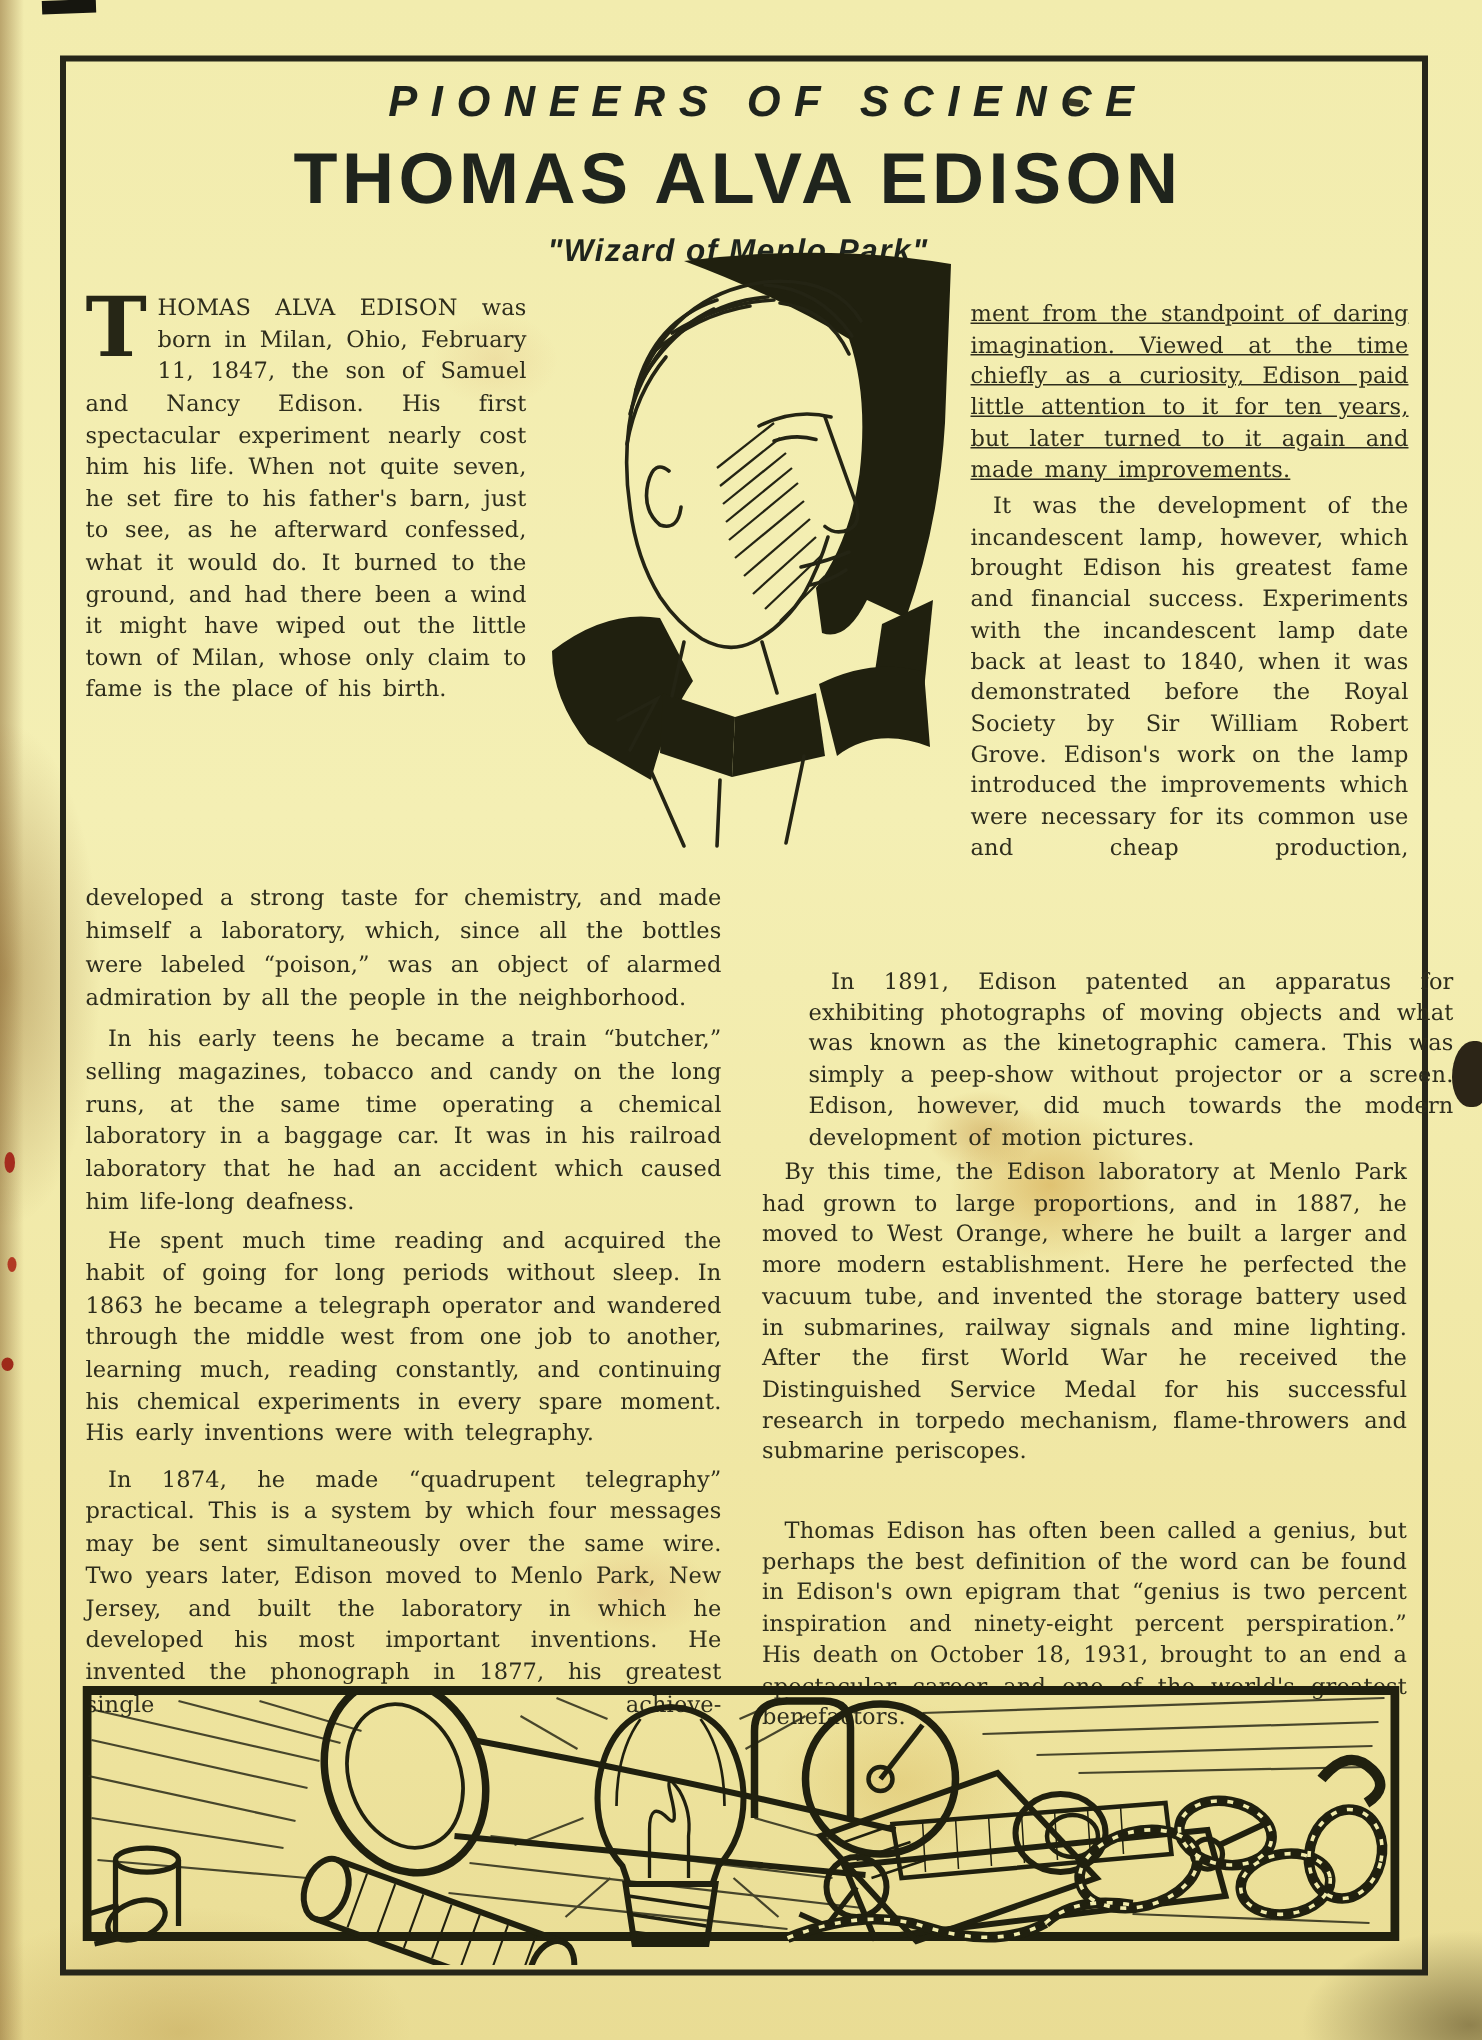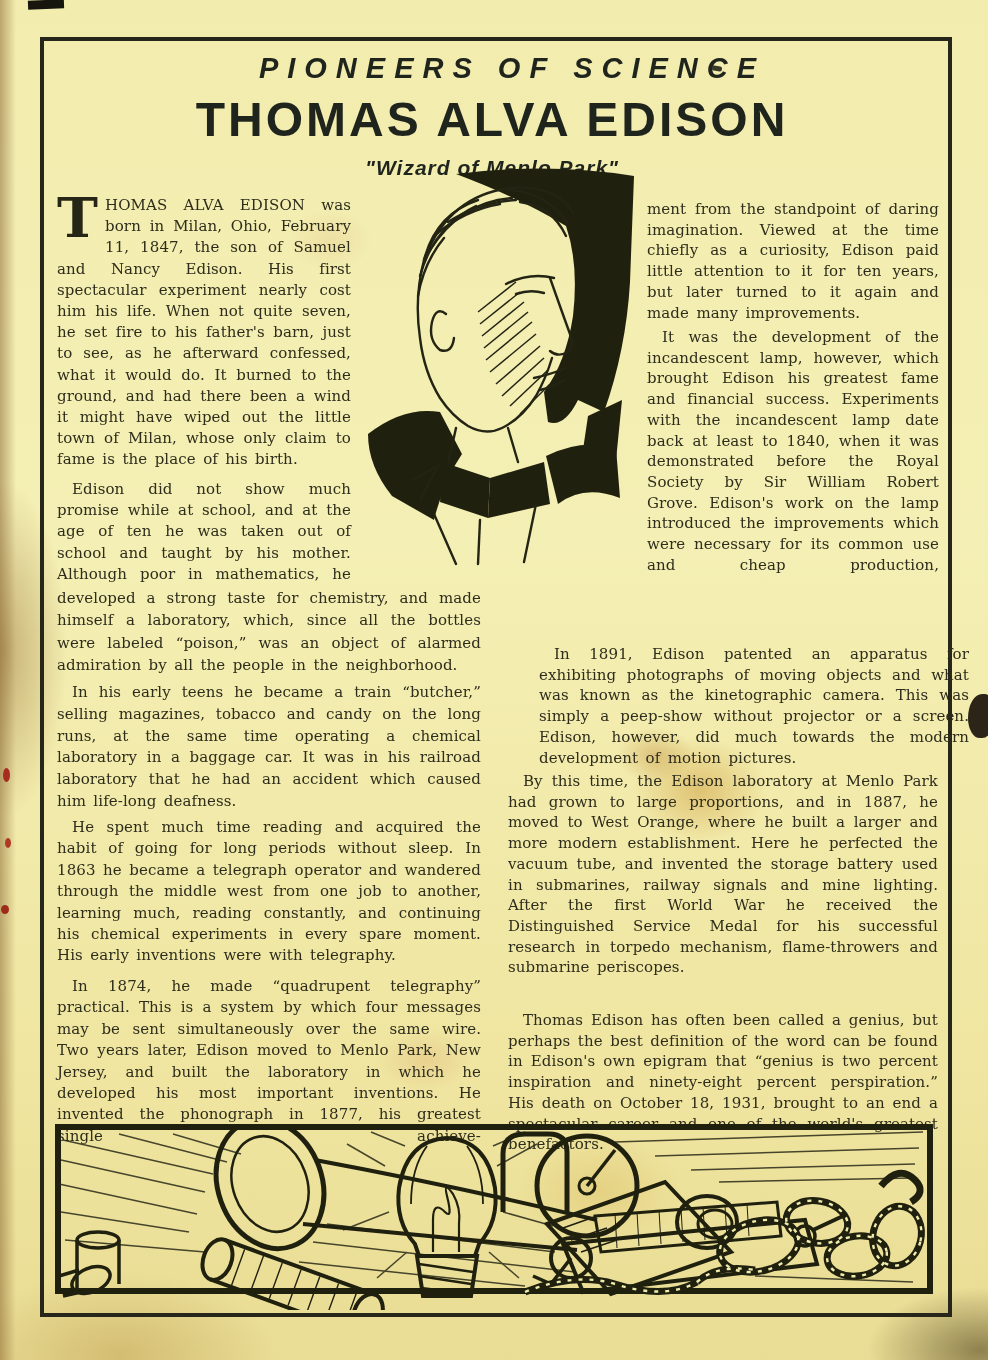--- a/index.html
+++ b/index.html
@@ -52,28 +52,27 @@
   <div class="frame"></div>
 
   <header class="hdr">
     <div class="series">PIONEERS OF SCIENCE</div>
     <div class="title">THOMAS ALVA EDISON</div>
     <div class="subtitle">"Wizard of Menlo Park"</div>
   </header>
   <div class="mark-dash"></div>
 
   <p class="tb" style="left:57px;top:180px;width:294px;"><span class="dropcap">T</span><span>HOMAS ALVA EDISON was born in Milan, Ohio, February 11, 1847, the son of Samuel and Nancy Edison. His first spectacular experiment nearly cost him his life. When not quite seven, he set fire to his father's barn, just to see, as he afterward confessed, what it would do. It burned to the ground, and had there been a wind it might have wiped out the little town of Milan, whose only claim to fame is the place of his birth.</span></p>
-  <p class="tb ind cut" style="left:57px;top:464px;width:294px;">Edison did not show much promise while at school, and at the age of ten he was taken out of school and taught by his mother. Although poor in mathematics, he</p>
 
   <p class="tb lh-w" style="left:57px;top:572px;width:424px;">developed a strong taste for chemistry, and made himself a laboratory, which, since all the bottles were labeled “poison,” was an object of alarmed admiration by all the people in the neighborhood.</p>
   <p class="tb ind" style="left:57px;top:667px;width:424px;line-height:21.8px;">In his early teens he became a train “butcher,” selling magazines, tobacco and candy on the long runs, at the same time operating a chemical laboratory in a baggage car. It was in his railroad laboratory that he had an accident which caused him life-long deafness.</p>
   <p class="tb ind" style="left:57px;top:802px;width:424px;line-height:21.4px;">He spent much time reading and acquired the habit of going for long periods without sleep. In 1863 he became a telegraph operator and wandered through the middle west from one job to another, learning much, reading constantly, and continuing his chemical experiments in every spare moment. His early inventions were with telegraphy.</p>
   <p class="tb ind cut" style="left:57px;top:961px;width:424px;line-height:21.4px;">In 1874, he made “quadrupent telegraphy” practical. This is a system by which four messages may be sent simultaneously over the same wire. Two years later, Edison moved to Menlo Park, New Jersey, and built the laboratory in which he developed his most important inventions. He invented the phonograph in 1877, his greatest single achieve-</p>
 
-  <p class="tb lh-r" style="left:647px;top:184px;width:292px;">ment from the standpoint of daring imagination. Viewed at the time chiefly as a curiosity, Edison paid little attention to it for ten years, but later turned to it again and made many improvements.</p>
+  <p class="tb lh-r" style="left:647px;top:184px;width:292px;text-decoration:underline;">ment from the standpoint of daring imagination. Viewed at the time chiefly as a curiosity, Edison paid little attention to it for ten years, but later turned to it again and made many improvements.</p>
   <p class="tb ind cut lh-r" style="left:647px;top:312px;width:292px;">It was the development of the incandescent lamp, however, which brought Edison his greatest fame and financial success. Experiments with the incandescent lamp date back at least to 1840, when it was demonstrated before the Royal Society by Sir William Robert Grove. Edison's work on the lamp introduced the improvements which were necessary for its common use and cheap production,</p>
 
   <p class="tb ind lh-r" style="left:508px;top:629px;width:430px;margin-left:31px;">In 1891, Edison patented an apparatus for exhibiting photographs of moving objects and what was known as the kinetographic camera. This was simply a peep-show without projector or a screen. Edison, however, did much towards the modern development of motion pictures.</p>
   <p class="tb ind lh-r" style="left:508px;top:756px;width:430px;">By this time, the Edison laboratory at Menlo Park had grown to large proportions, and in 1887, he moved to West Orange, where he built a larger and more modern establishment. Here he perfected the vacuum tube, and invented the storage battery used in submarines, railway signals and mine lighting. After the first World War he received the Distinguished Service Medal for his successful research in torpedo mechanism, flame-throwers and submarine periscopes.</p>
   <p class="tb ind lh-r" style="left:508px;top:966px;width:430px;margin-top:44px;">Thomas Edison has often been called a genius, but perhaps the best definition of the word can be found in Edison's own epigram that “genius is two percent inspiration and ninety-eight percent perspiration.” His death on October 18, 1931, brought to an end a spectacular career and one of the world's greatest benefactors.</p>
 
   <figure style="left:360px;top:166px;width:282px;height:400px;">
     <svg width="282" height="400" viewBox="0 0 282 400">
       <g fill="#20200f" stroke="none">
         <path d="M96,8 Q190,-4 274,10 L270,116 Q266,184 244,246 L218,234 Q204,262 188,256 L184,226 Q206,196 213,150 Q219,98 206,60 Q160,32 96,8 Z"></path>

